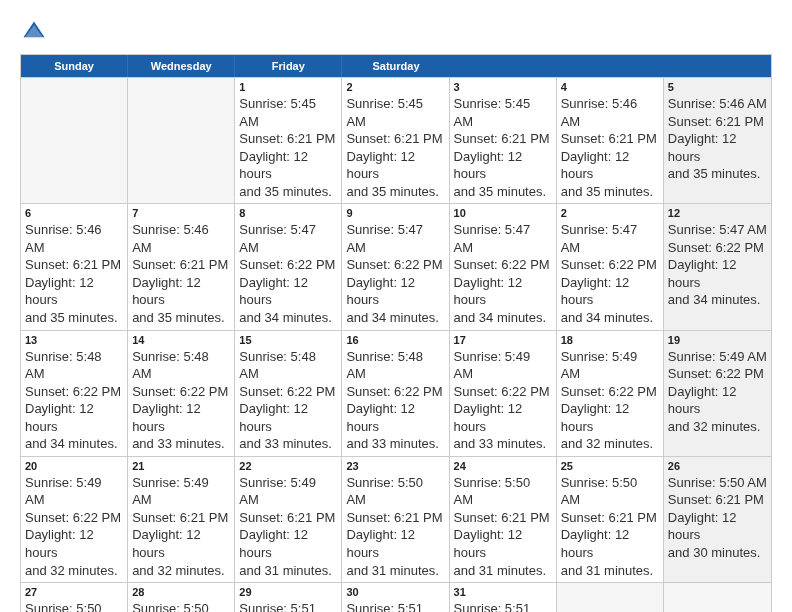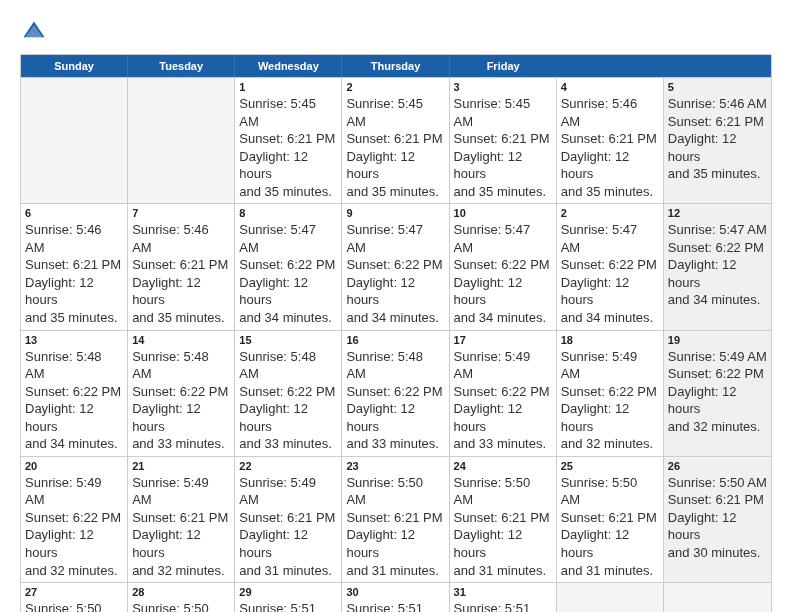--- a/index.html
+++ b/index.html
@@ -124,24 +124,23 @@
     </div>
     <div class="title-area">
       <div class="month-title"></div>
       <div class="location"></div>
     </div>
   </div>
 
   <div class="calendar">
     <div class="cal-header" id="cal-header">
         <div class="cal-header-cell">Sunday</div>
-        <div class="cal-header-cell">Tuesday</div>
         <div class="cal-header-cell">Wednesday</div>
-        <div class="cal-header-cell">Thursday</div>
         <div class="cal-header-cell">Friday</div>
+        <div class="cal-header-cell">Saturday</div>
       </div>
     <div class="cal-body" id="cal-body">
         <div class="cal-row">
           <div class="cal-cell empty"></div>
           <div class="cal-cell empty"></div>
           <div class="cal-cell">
             <div class="day-number">1</div>
             <div class="cell-text" style="white-space: pre-line;">Sunrise: 5:45 AM
 Sunset: 6:21 PM
 Daylight: 12 hours

